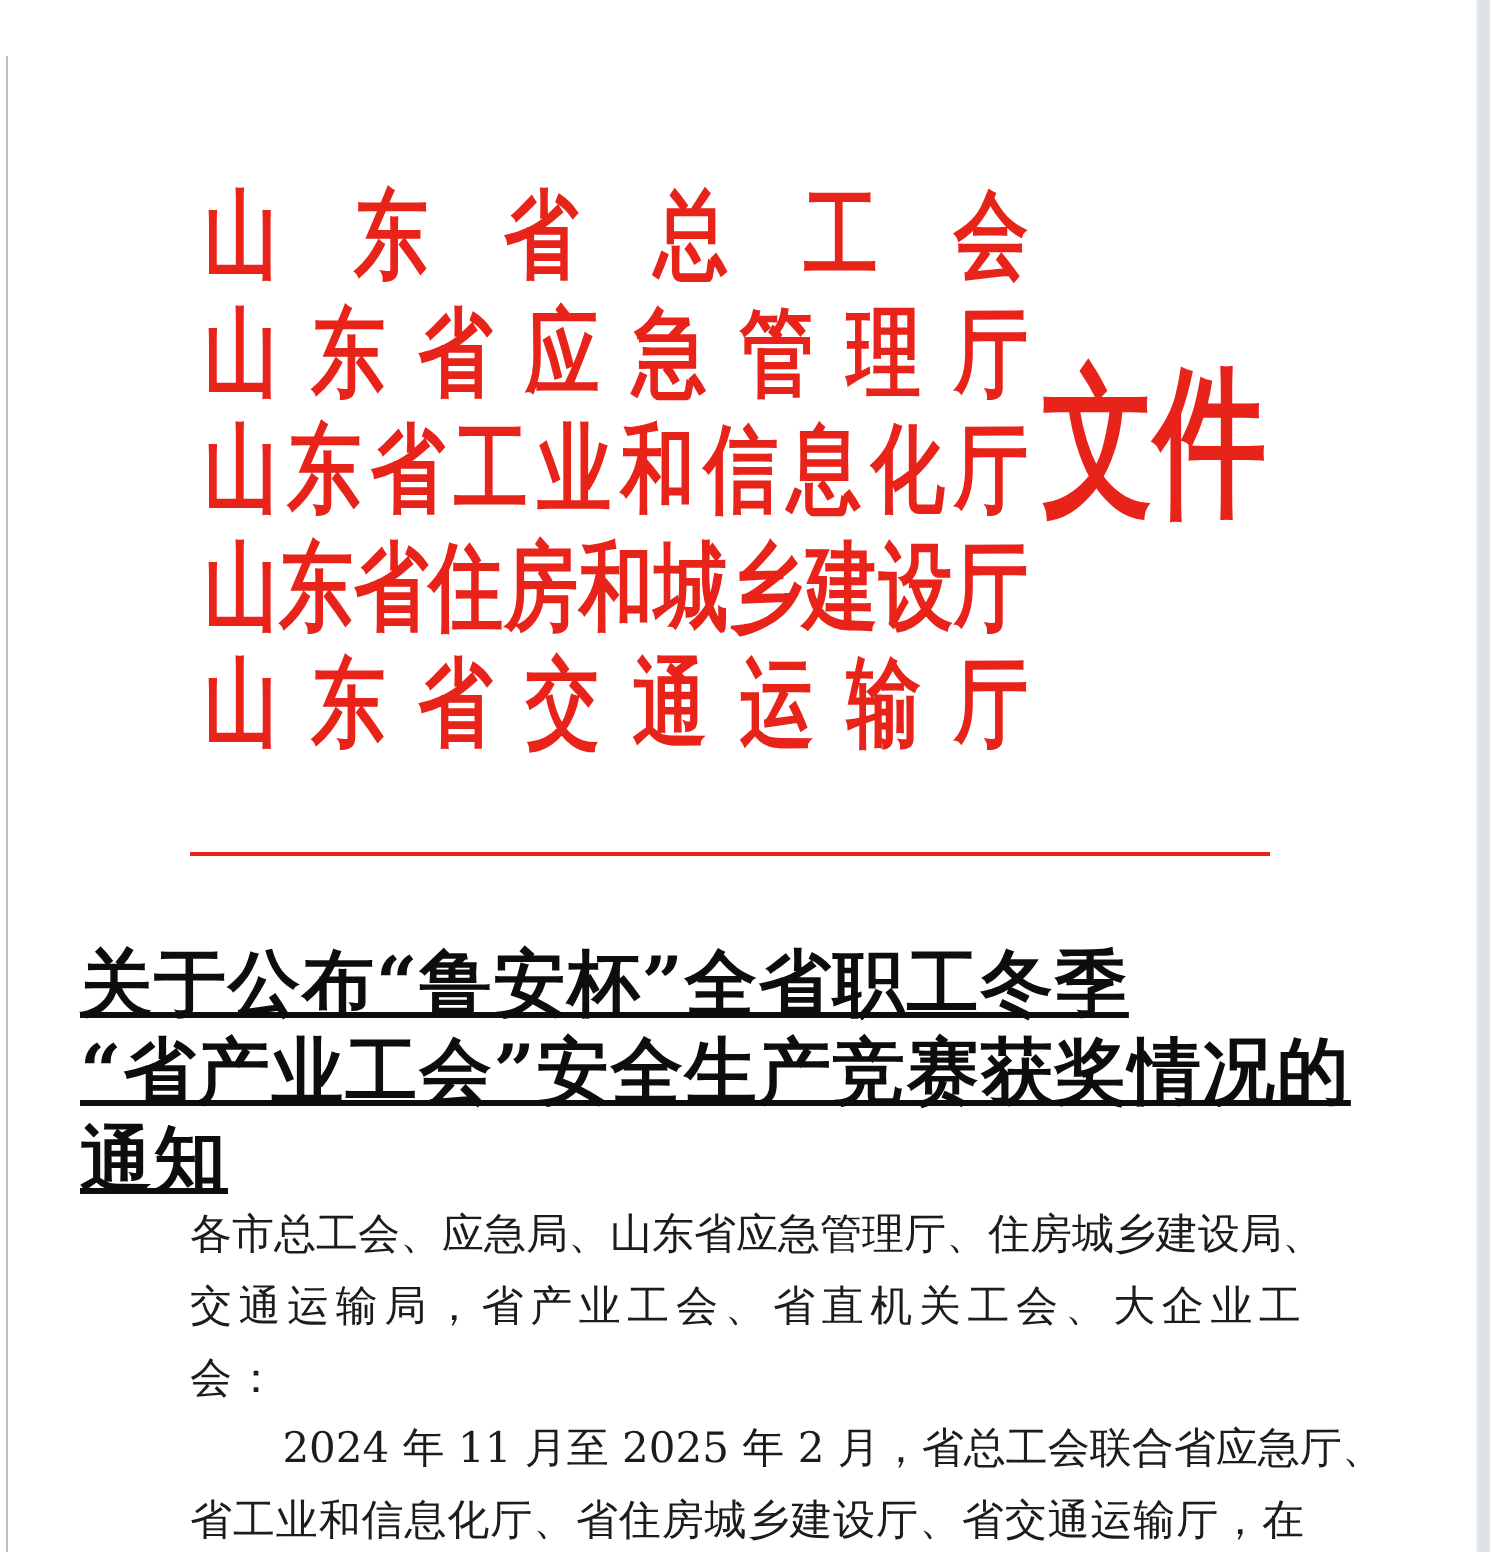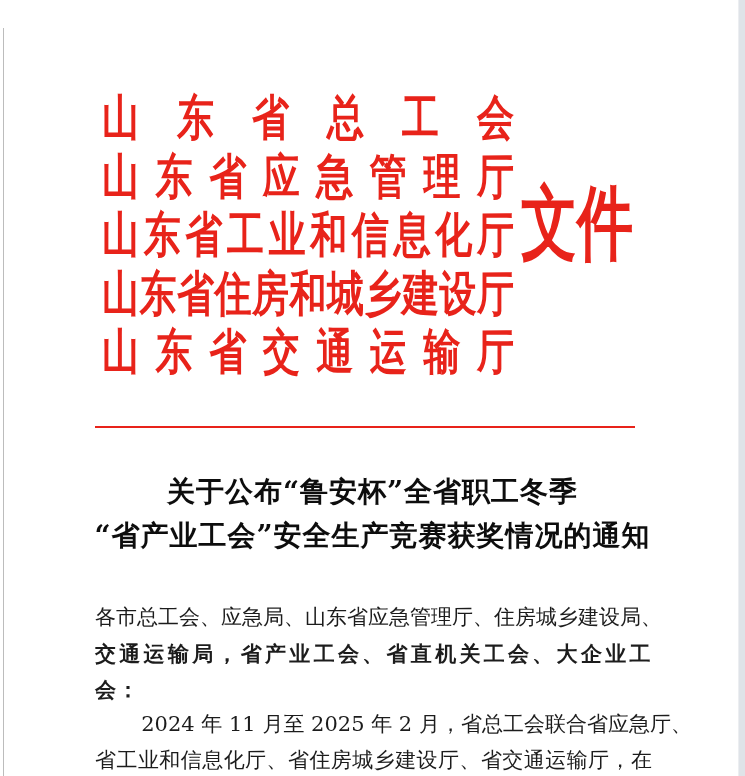--- a/index.html
+++ b/index.html
@@ -71,46 +71,45 @@
     top: 426px;
     width: 540px;
     height: 2px;
     background: #e8231a;
   }
   .title {
     position: absolute;
     left: 40px;
     right: 40px;
     top: 470px;
-    text-align: center;
-    font-size: 28px;
+    font-size: 36px;
     font-weight: bold;
     color: #0d0d0d;
     line-height: 44px;
     letter-spacing: 1px;
+    text-decoration: underline;
   }
   .doc-body {
     position: absolute;
     left: 95px;
     top: 600px;
     width: 557px;
     font-size: 21px;
     color: #1c1c1c;
     line-height: 35.8px;
   }
   .body-line {
     text-align: justify;
     text-align-last: justify;
     white-space: nowrap;
   }
   .body-line.salutation-end {
     text-align-last: left;
     letter-spacing: 1.5px;
     white-space: normal;
-    font-weight: bold;
   }
   .body-line.indent {
     text-indent: 2.2em;
   }
 </style>
 </head>
 <body>
 
 <div class="page">
 

